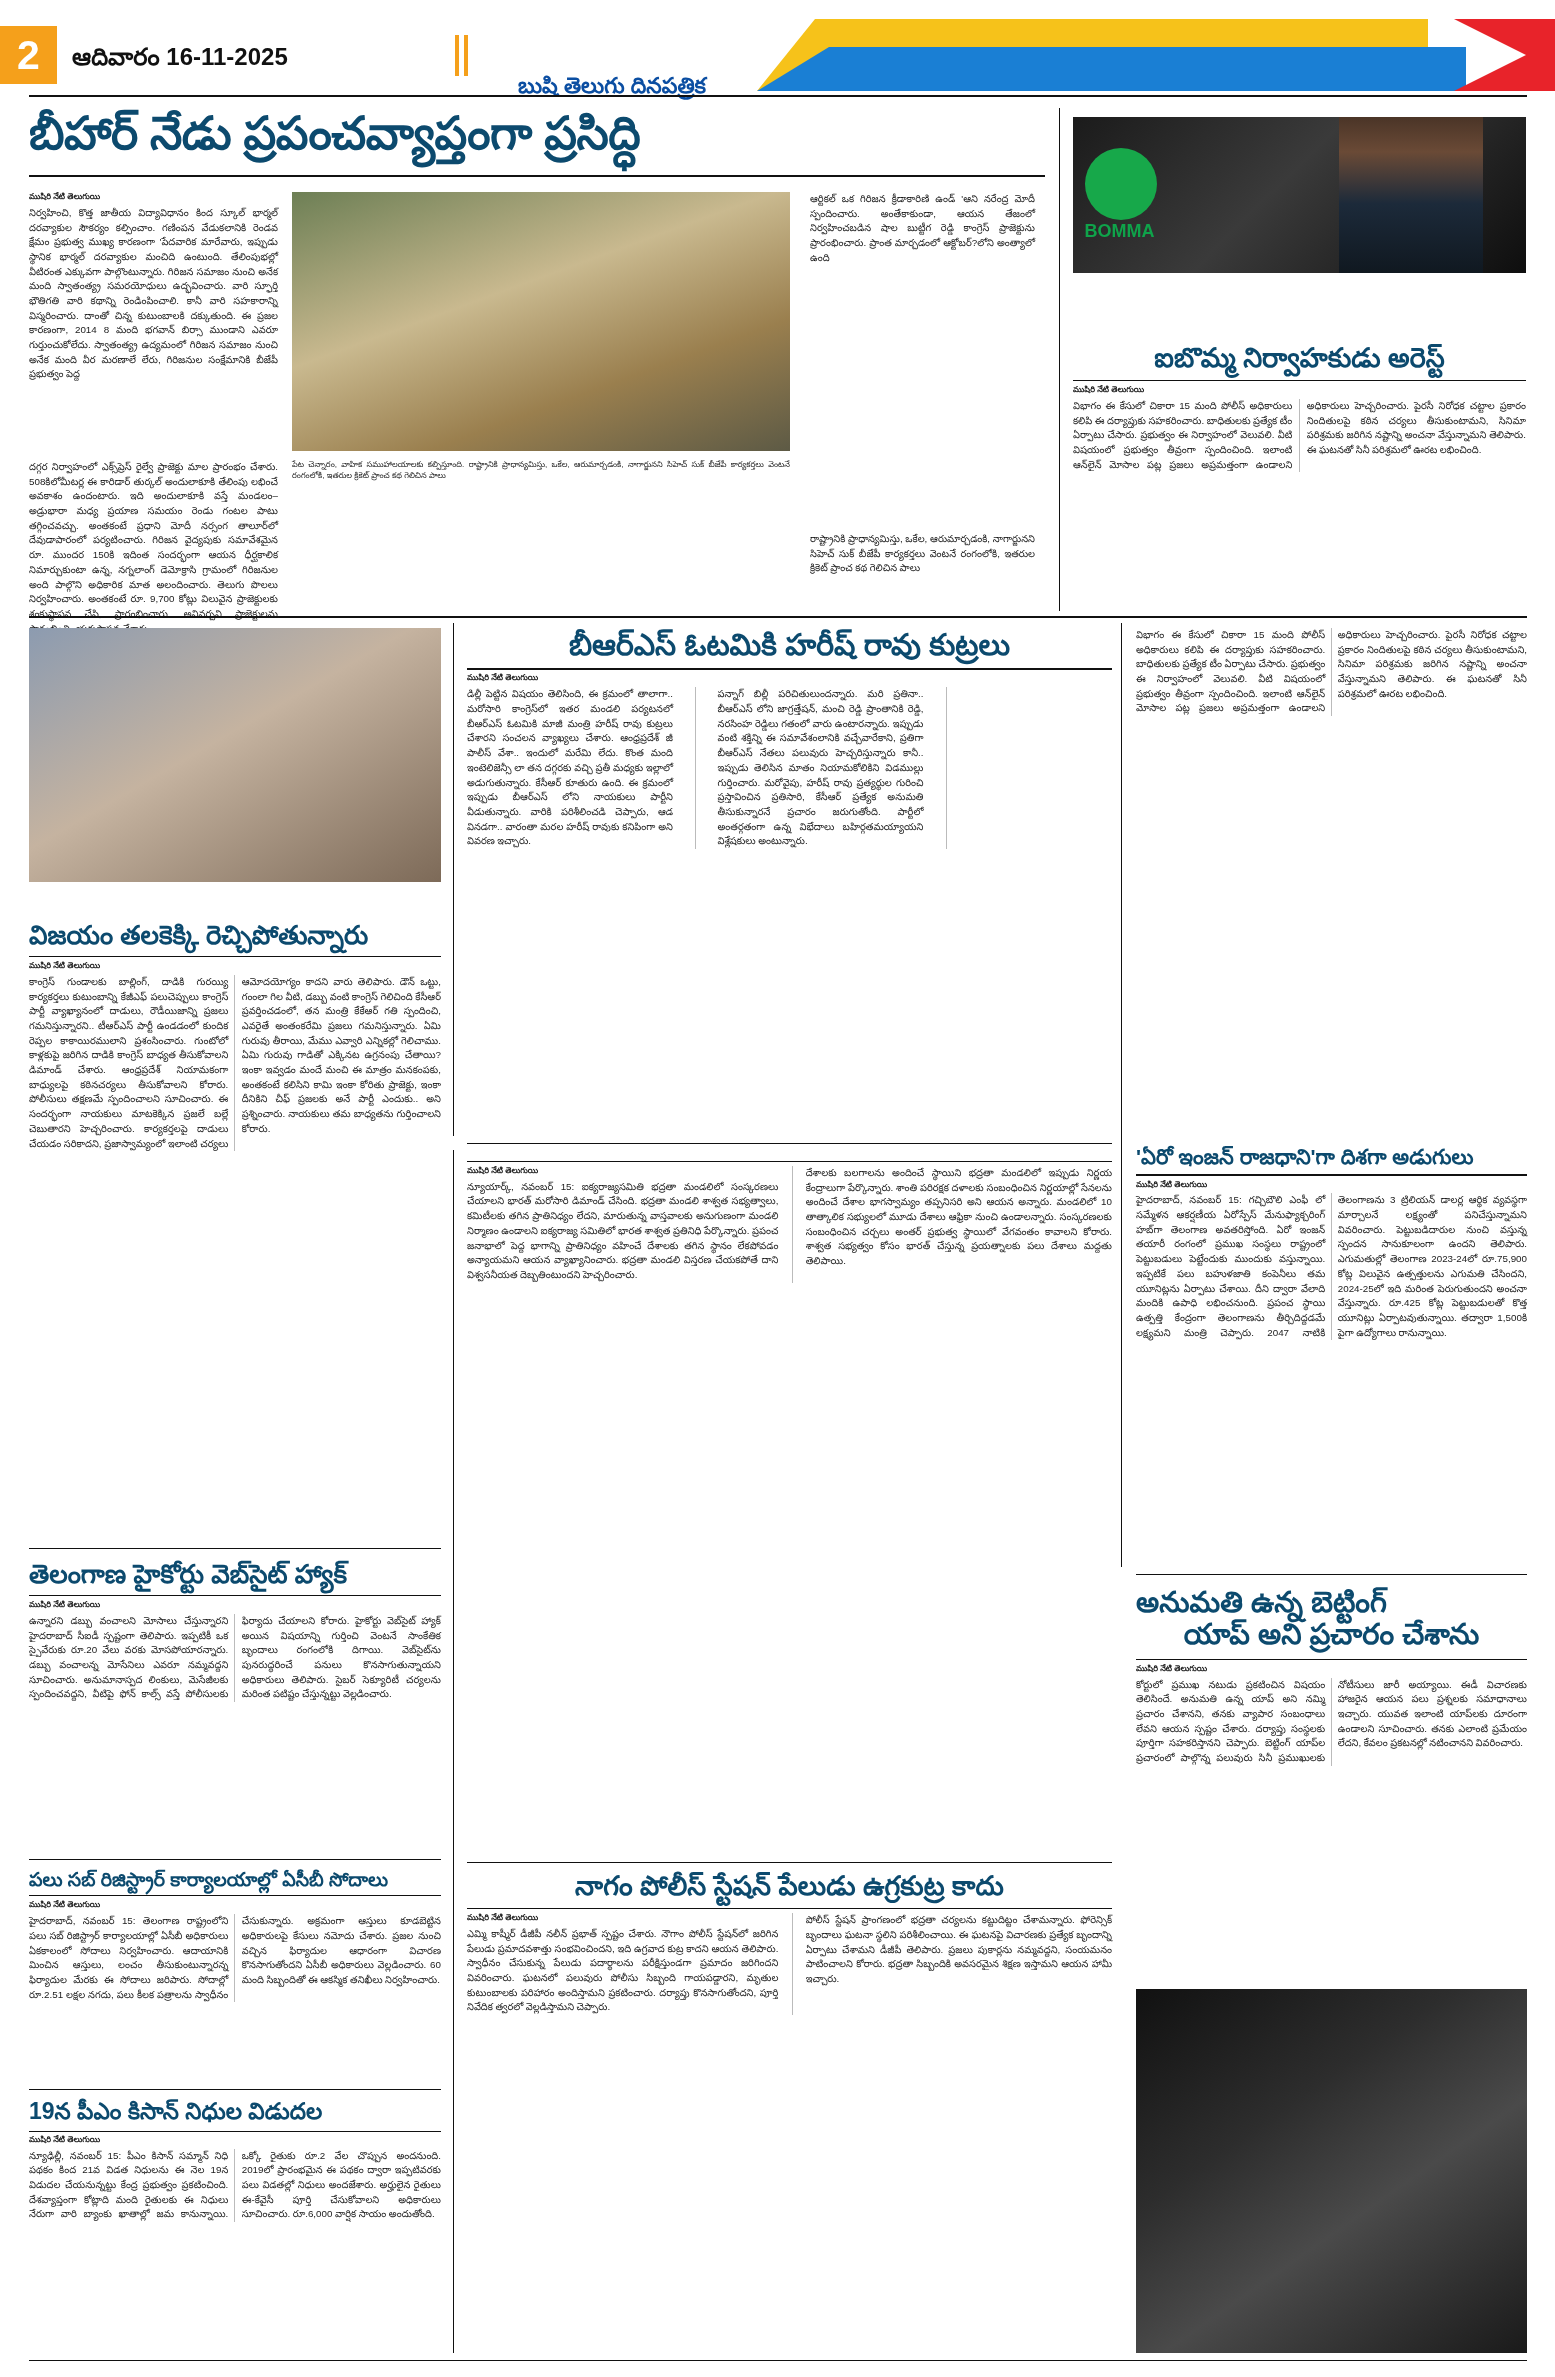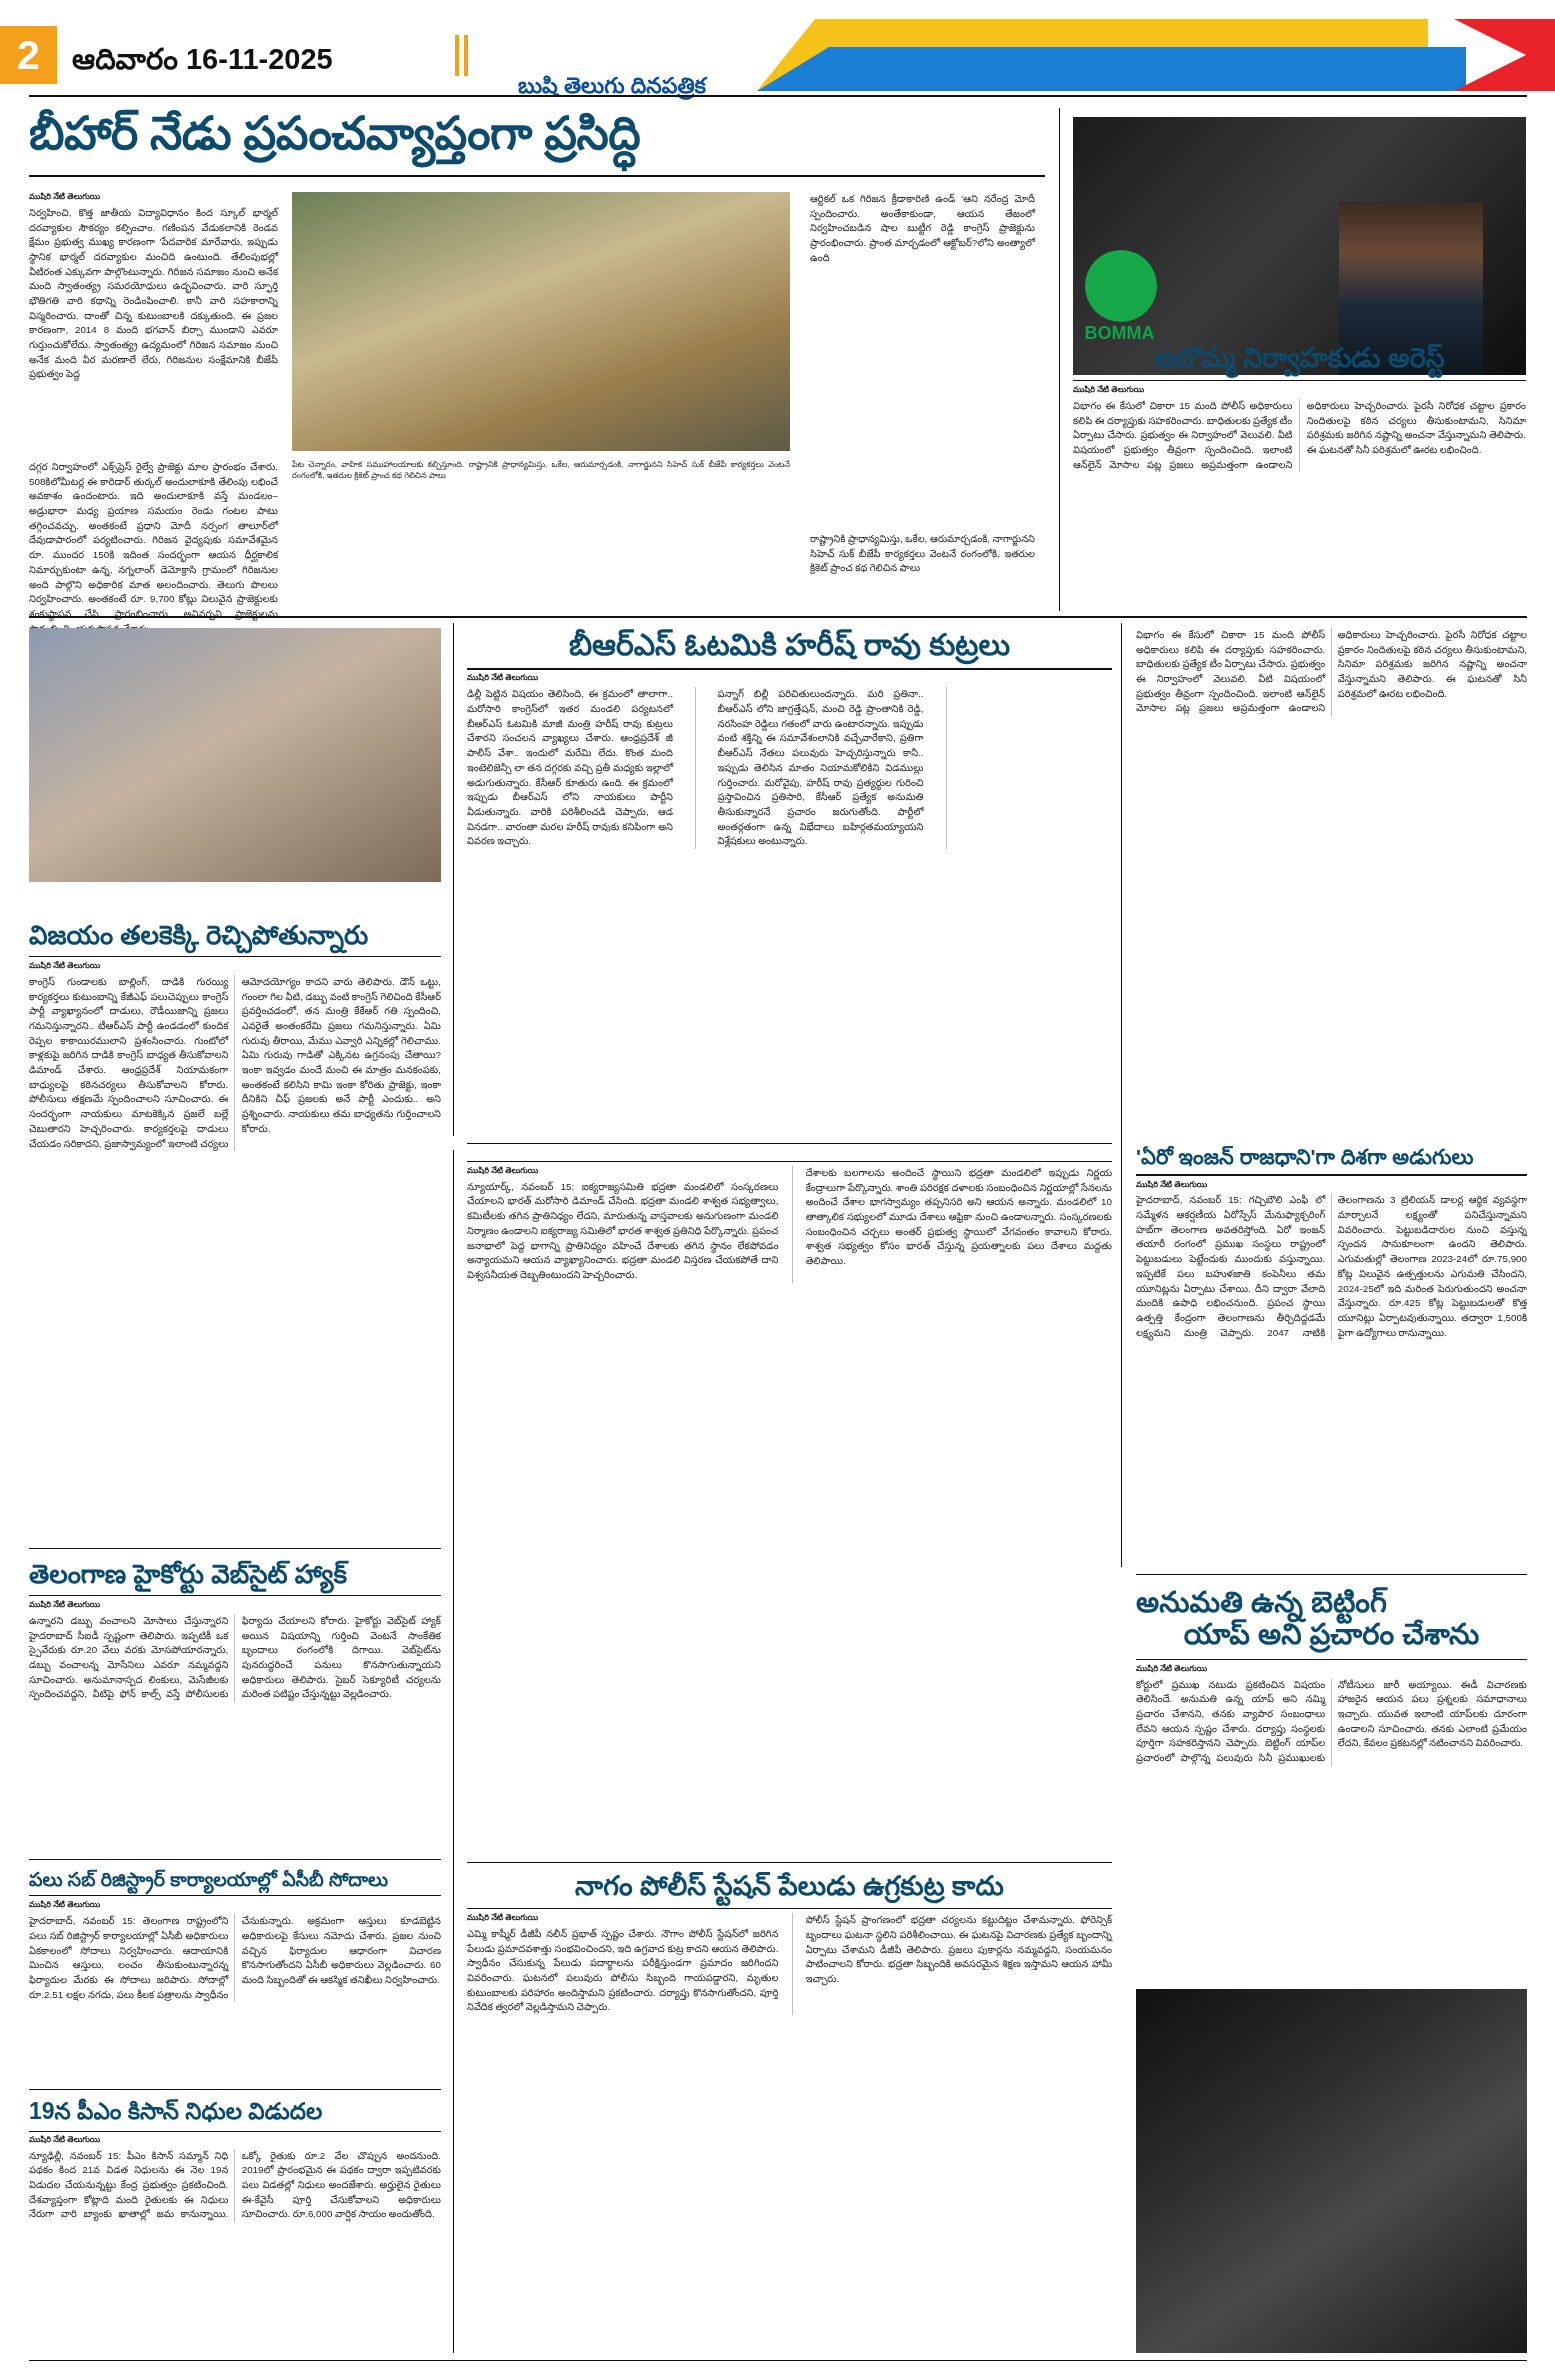--- a/index.html
+++ b/index.html
@@ -6,21 +6,21 @@
   body{font-family:"Liberation Sans", sans-serif;}
   .page{
     width:1555px;height:2377px;background:#ffffff;position:relative;
     box-sizing:border-box;
   }
   
   .masthead{position:absolute;left:0;top:0;width:1555px;height:103px;}
   .mast-orange{position:absolute;left:0;top:26px;width:57px;height:58px;background:#f5a01b;}
   .mast-pageno{position:absolute;left:0;top:26px;width:57px;height:58px;color:#ffffff;
     font-size:41px;font-weight:bold;display:flex;align-items:center;justify-content:center;}
-  .mast-date{position:absolute;left:72px;top:43px;font-size:29px;color:#111;font-weight:bold;}
+  .mast-date{position:absolute;left:72px;top:43px;font-size:24px;color:#111;font-weight:bold;}
   .mast-sep{position:absolute;top:35px;width:3.8px;height:41px;background:#f5a01b;}
   .mast-sep.a{left:455px;}
   .mast-sep.b{left:464px;}
   .mast-title{position:absolute;left:518px;top:44px;font-size:22px;color:#0b4ea2;font-weight:bold;margin-top:29px;}
   .mast-swoosh{position:absolute;left:757px;top:19px;width:798px;height:72px;overflow:hidden;}
   .sw-yellow{position:absolute;left:0;top:0;width:671px;height:72px;background:#f6c21a;
     clip-path:polygon(58px 0,671px 0,671px 72px,0 72px);}
   .sw-blue{position:absolute;left:0;top:28px;width:709px;height:44px;background:#1a7fd4;
     clip-path:polygon(72px 0,709px 0,709px 44px,0 44px);}
   .sw-red{position:absolute;right:0;top:0;width:101px;height:72px;background:#e8232a;
@@ -99,21 +99,21 @@
     <div class="body">రాష్ట్రానికి ప్రాధాన్యమిస్తు, ఒకేల, ఆరుమార్చడంకి, నాగార్జునని సిహెచ్ సుక్ బీజేపీ కార్యకర్తలు వెంటనే రంగంలోకి, ఇతరుల క్రికెట్ ప్రాంచ కథ గెలిచిన పాలు</div>
   </div>
 
   <div class="col" style="left:810px;top:192px;width:225px;pointer-events:none;position:absolute;height:0;"></div>
 
   <div class="col" style="left:29px;top:460px;width:249px;">
     <div class="body">దగ్గర నిర్వాహంలో ఎక్స్‌ప్రెస్ రైల్వే ప్రాజెక్టు మాల ప్రారంభం చేశారు. 508కిలోమీటర్ల ఈ కారిడార్ తుర్కల్ అందులాకూకి తేలింపు లభించే అవకాశం ఉందంటారు. ఇది అందులాకూకి వస్తే మండలం– అడ్రుభారా మధ్య ప్రయాణ సమయం రెండు గంటల పాటు తగ్గించవచ్చు. అంతకంటే ప్రధాని మోదీ నర్సంగ తాలూర్‌లో దేవుడాపారంలో పర్యటించారు. గిరిజన వైద్యపుకు సమావేశమైన రూ. ముందర 150కి ఇదింత సందర్భంగా ఆయన ధీర్ఘకాలిక నిమార్చుకుంటా ఉన్న, నగ్నలాంగ్ డెమోక్రాసి గ్రామంలో గిరిజనుల అంది పాల్గొని అధికారిక మాత అలందించారు. తెలుగు పొలలు నిర్వహించారు. అంతకంటే రూ. 9,700 కోట్లు విలువైన ప్రాజెక్టులకు శంకుస్థాపన చేసి, ప్రారంభించారు. అవివర్చని ప్రాజెక్టులను ప్రారంభించి, యకుస్థాపన చేశారు.</div>
   </div>
 
   <div class="rule-v" style="left:1059px;top:108px;width:1.4px;height:503px;"></div>
-  <div class="photo ph-d" style="left:1073px;top:117px;width:453px;height:258px;">
+  <div class="photo ph-d" style="left:1073px;top:117px;width:453px;height:156px;">
     <div class="bomma-logo"></div>
     <div class="bomma-text">BOMMA</div>
     <div class="man-face"></div>
   </div>
   <div class="col" style="left:1073px;top:343px;width:453px;">
     <div class="hl" style="font-size:27px;text-align:center;">ఐబొమ్మ నిర్వాహకుడు అరెస్ట్</div>
     <div class="rule-h" style="position:relative;left:0;top:6.7px;width:453px;height:1.4px;margin-bottom:10.5px;"></div>
     <div class="byline">ముషిరి నేటి తెలుగుయి</div>
     <div class="body" style="column-count:2;column-gap:14.4px;column-rule:0.5px solid #bbb;">విభాగం ఈ కేసులో చికారా 15 మంది పోలీస్ అధికారులు కలిపి ఈ దర్యాప్తుకు సహకరించారు. బాధితులకు ప్రత్యేక టీం ఏర్పాటు చేసారు. ప్రభుత్వం ఈ నిర్వాహంలో వెలువలి. వీటి విషయంలో ప్రభుత్వం తీవ్రంగా స్పందించింది. ఇలాంటి ఆన్‌లైన్ మోసాల పట్ల ప్రజలు అప్రమత్తంగా ఉండాలని అధికారులు హెచ్చరించారు. పైరసీ నిరోధక చట్టాల ప్రకారం నిందితులపై కఠిన చర్యలు తీసుకుంటామని, సినిమా పరిశ్రమకు జరిగిన నష్టాన్ని అంచనా వేస్తున్నామని తెలిపారు. ఈ ఘటనతో సినీ పరిశ్రమలో ఊరట లభించింది.</div>
   </div>

